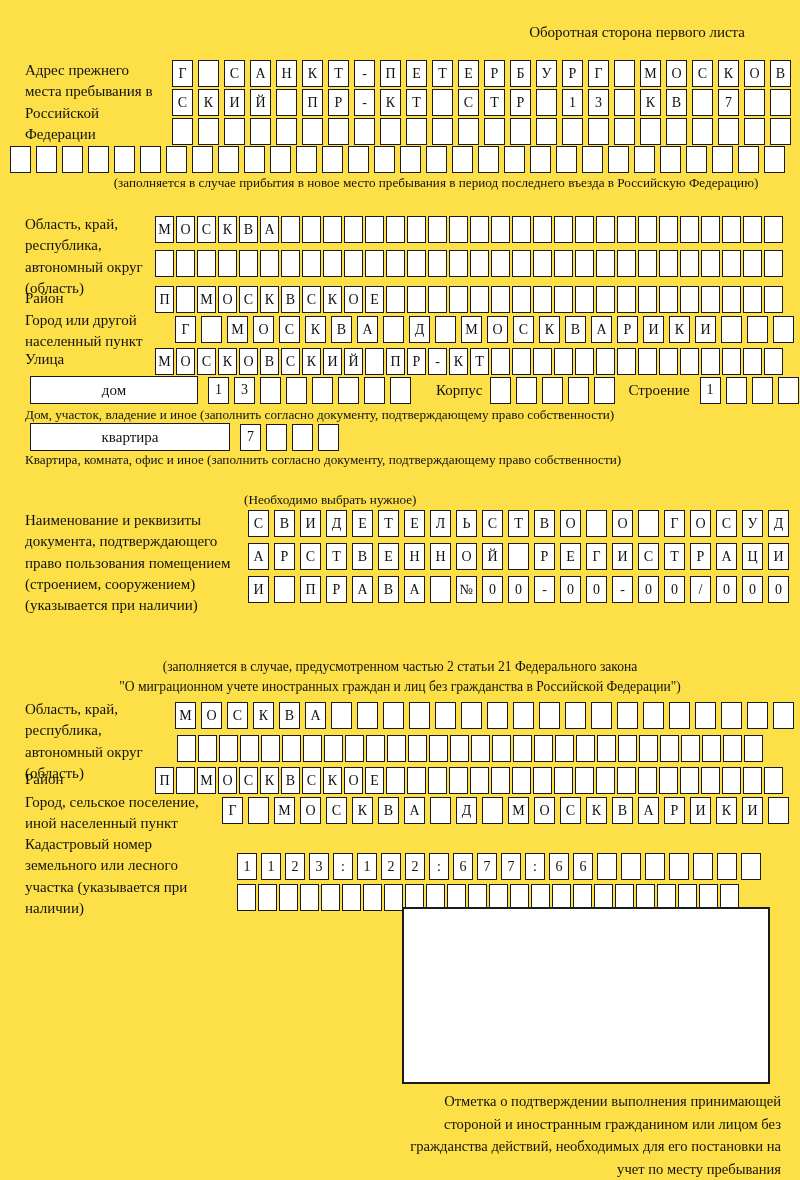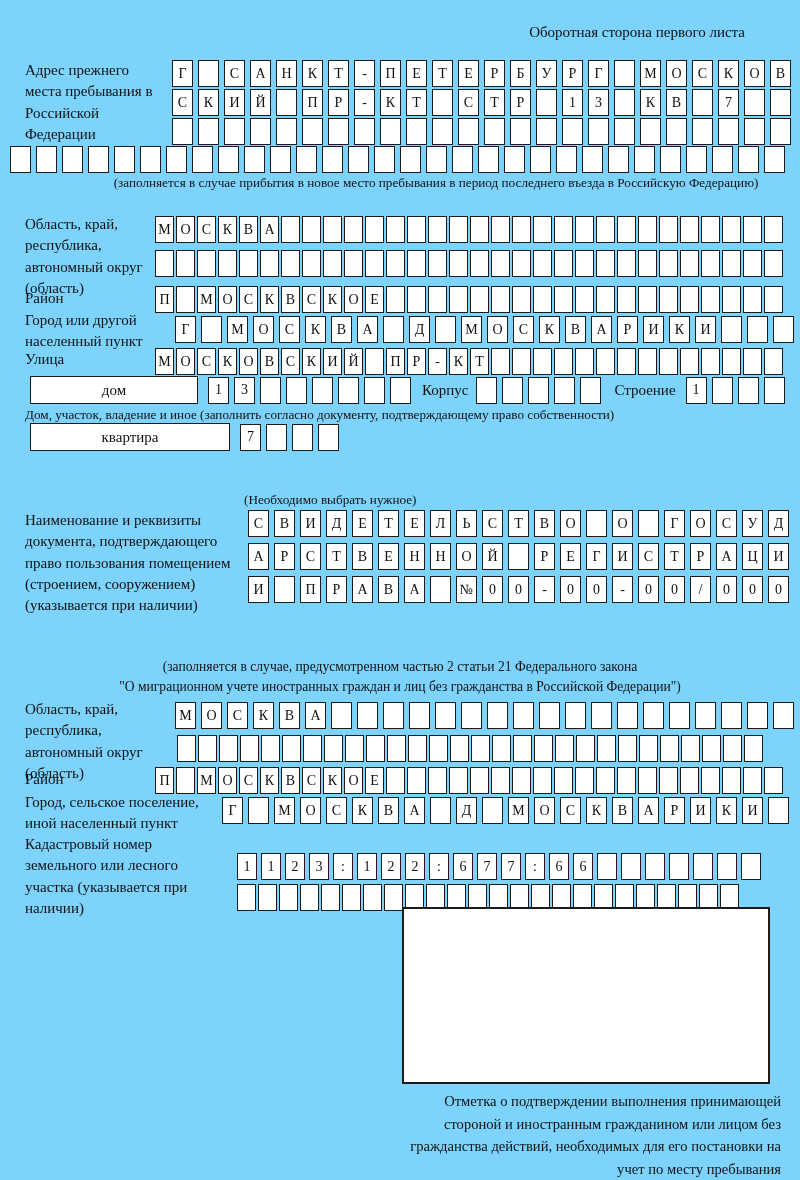--- a/index.html
+++ b/index.html
@@ -1,17 +1,17 @@
 <!DOCTYPE html>
 <html><head>
 <meta charset="utf-8">
 <style>
   html,body{margin:0;padding:0;background:#fff;}
   #page{
-    position:relative;width:800px;height:1180px;background:#7dd3fc;
+    position:relative;width:800px;height:1180px;background:#fde047;
     font-family:"Liberation Serif","DejaVu Serif",serif;color:#111;overflow:hidden;
   }
   .abs{position:absolute;}
   .lbl{font-size:15px;line-height:1.42;}
   .note{font-size:13.2px;}
   .center{left:0;width:800px;text-align:center;}
   .title{font-weight:bold;font-size:16px;}
   .row{position:absolute;display:flex;}
   .cell{
     box-sizing:border-box;flex:0 0 auto;width:21px;height:27px;margin-right:5px;
@@ -318,21 +318,21 @@
     <span class="row-inline" style="display:flex;">
         <span class="cell">1</span>
         <span class="cell">3</span>
         <span class="cell"></span>
         <span class="cell"></span>
         <span class="cell"></span>
         <span class="cell"></span>
         <span class="cell"></span>
         <span class="cell"></span>
       </span>
-    <span class="inline-lbl" style="margin:0 8px 0 6px;">Корпус</span>
+    <span class="inline-lbl" style="margin:0 8px 0 20px;">Корпус</span>
     <span style="display:flex;">
         <span class="cell"></span>
         <span class="cell"></span>
         <span class="cell"></span>
         <span class="cell"></span>
         <span class="cell"></span>
       </span>
     <span class="inline-lbl" style="margin:0 10px 0 8px;">Строение</span>
     <span style="display:flex;">
         <span class="cell">1</span>
@@ -345,20 +345,21 @@
 
   <div class="row" style="left:30px;top:423px;align-items:center;">
     <span class="widebox" style="width:200px;margin-right:10px;">квартира</span>
     <span style="display:flex;">
         <span class="cell">7</span>
         <span class="cell"></span>
         <span class="cell"></span>
         <span class="cell"></span>
       </span>
   </div>
+  <div class="abs note" style="top:452px;left:25px;">Квартира, комната, офис и иное (заполнить согласно документу, подтверждающему право собственности)</div>
 
   <div class="abs note" style="top:492px;left:244px;">(Необходимо выбрать нужное)</div>
 
   <div class="abs lbl" style="top:510px;left:25px;width:218px;">Наименование и реквизиты документа, подтверждающего право пользования помещением (строением, сооружением) (указывается при наличии)</div>
   <div class="row" style="left:248px;top:510px;">
       <span class="cell">С</span>
       <span class="cell">В</span>
       <span class="cell">И</span>
       <span class="cell">Д</span>
       <span class="cell">Е</span>

